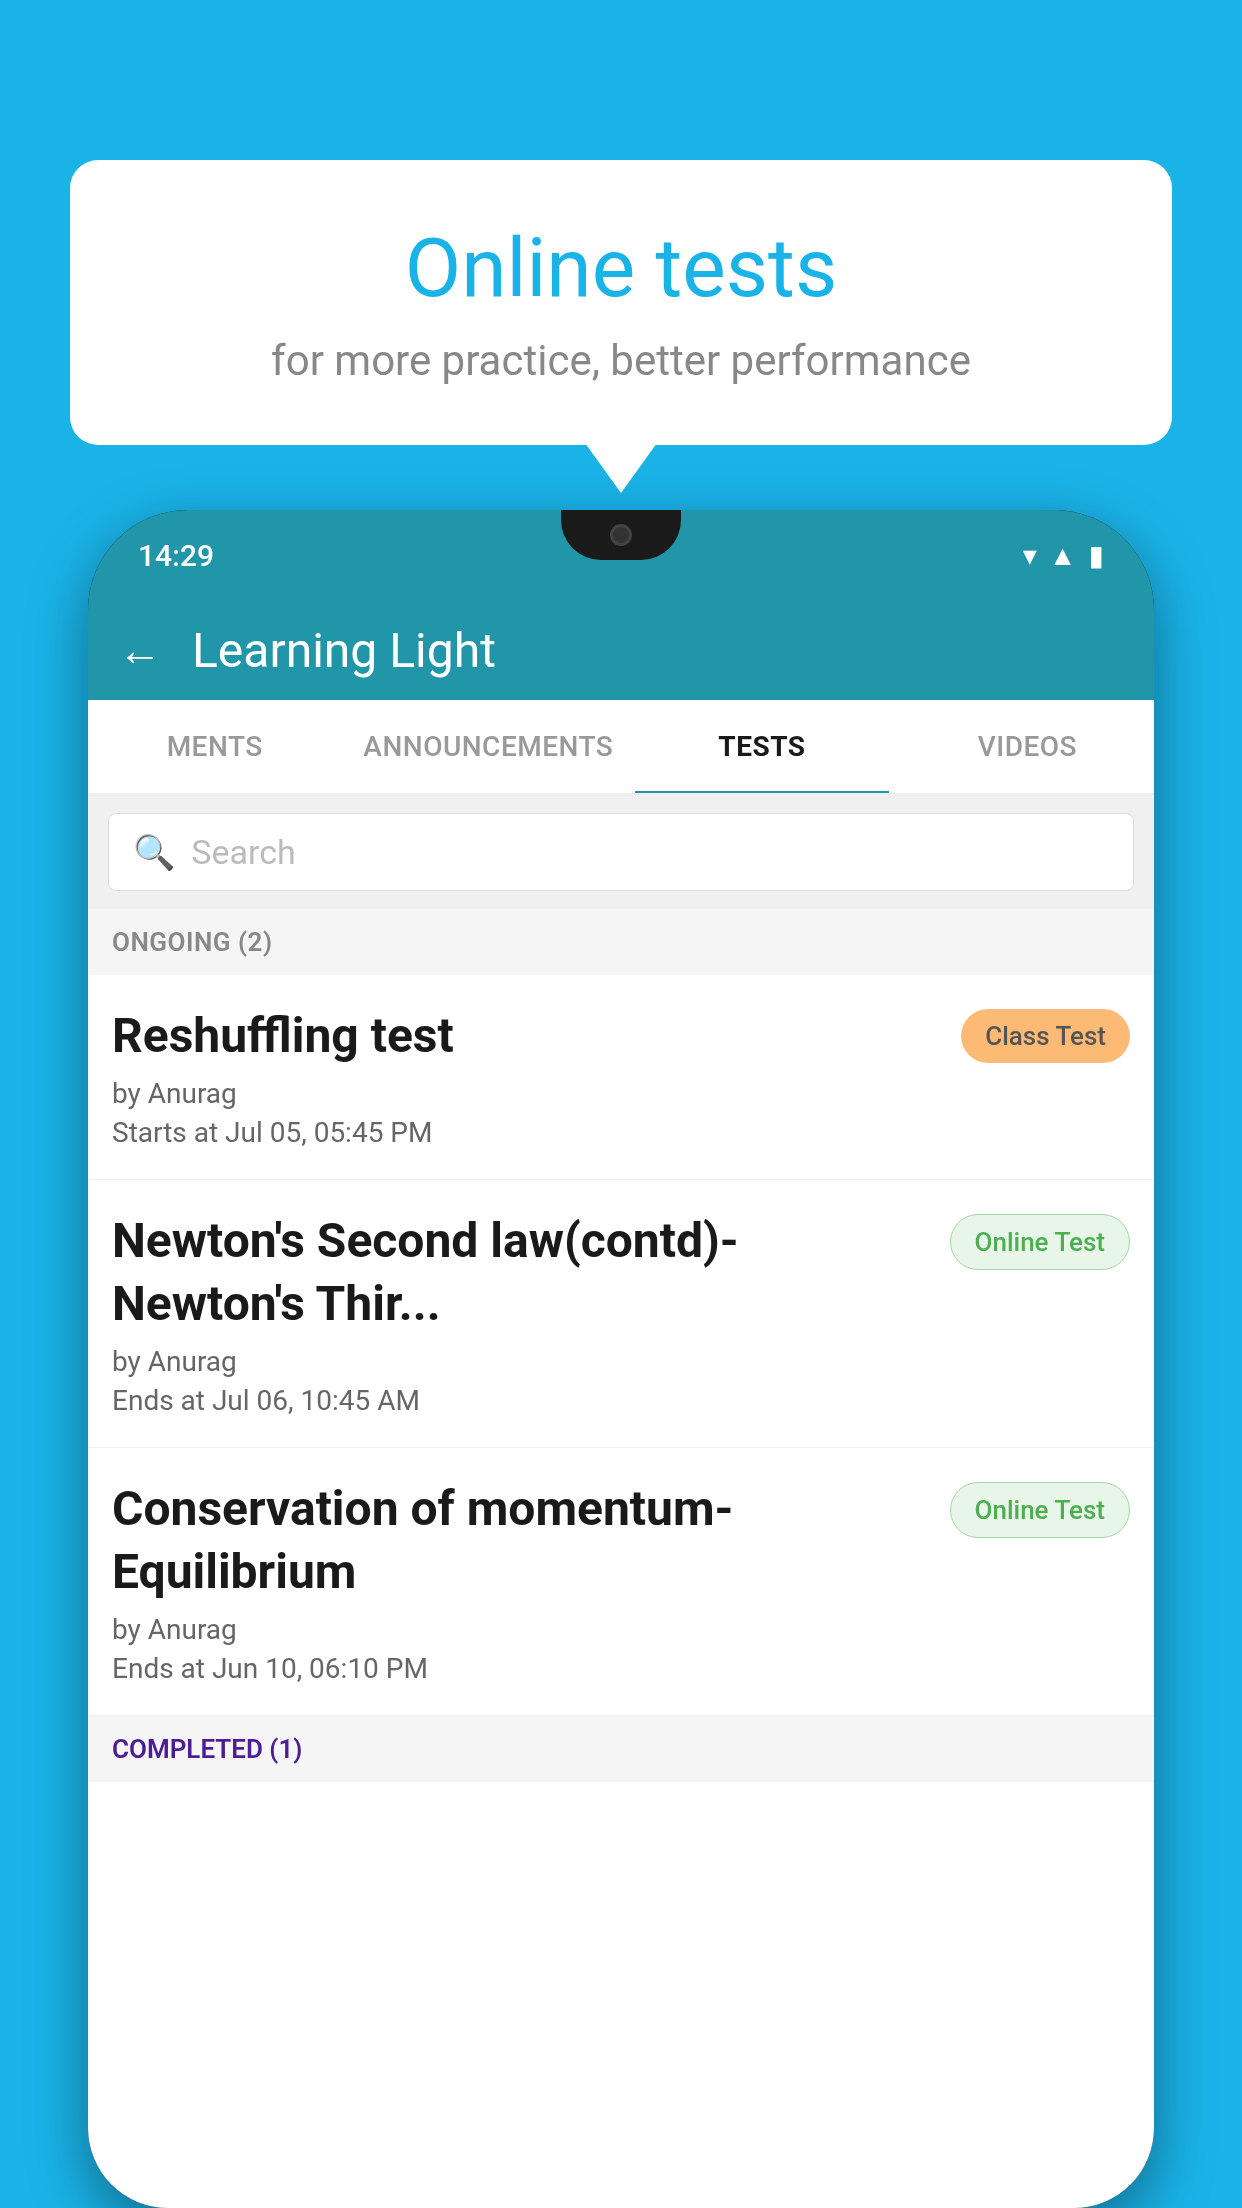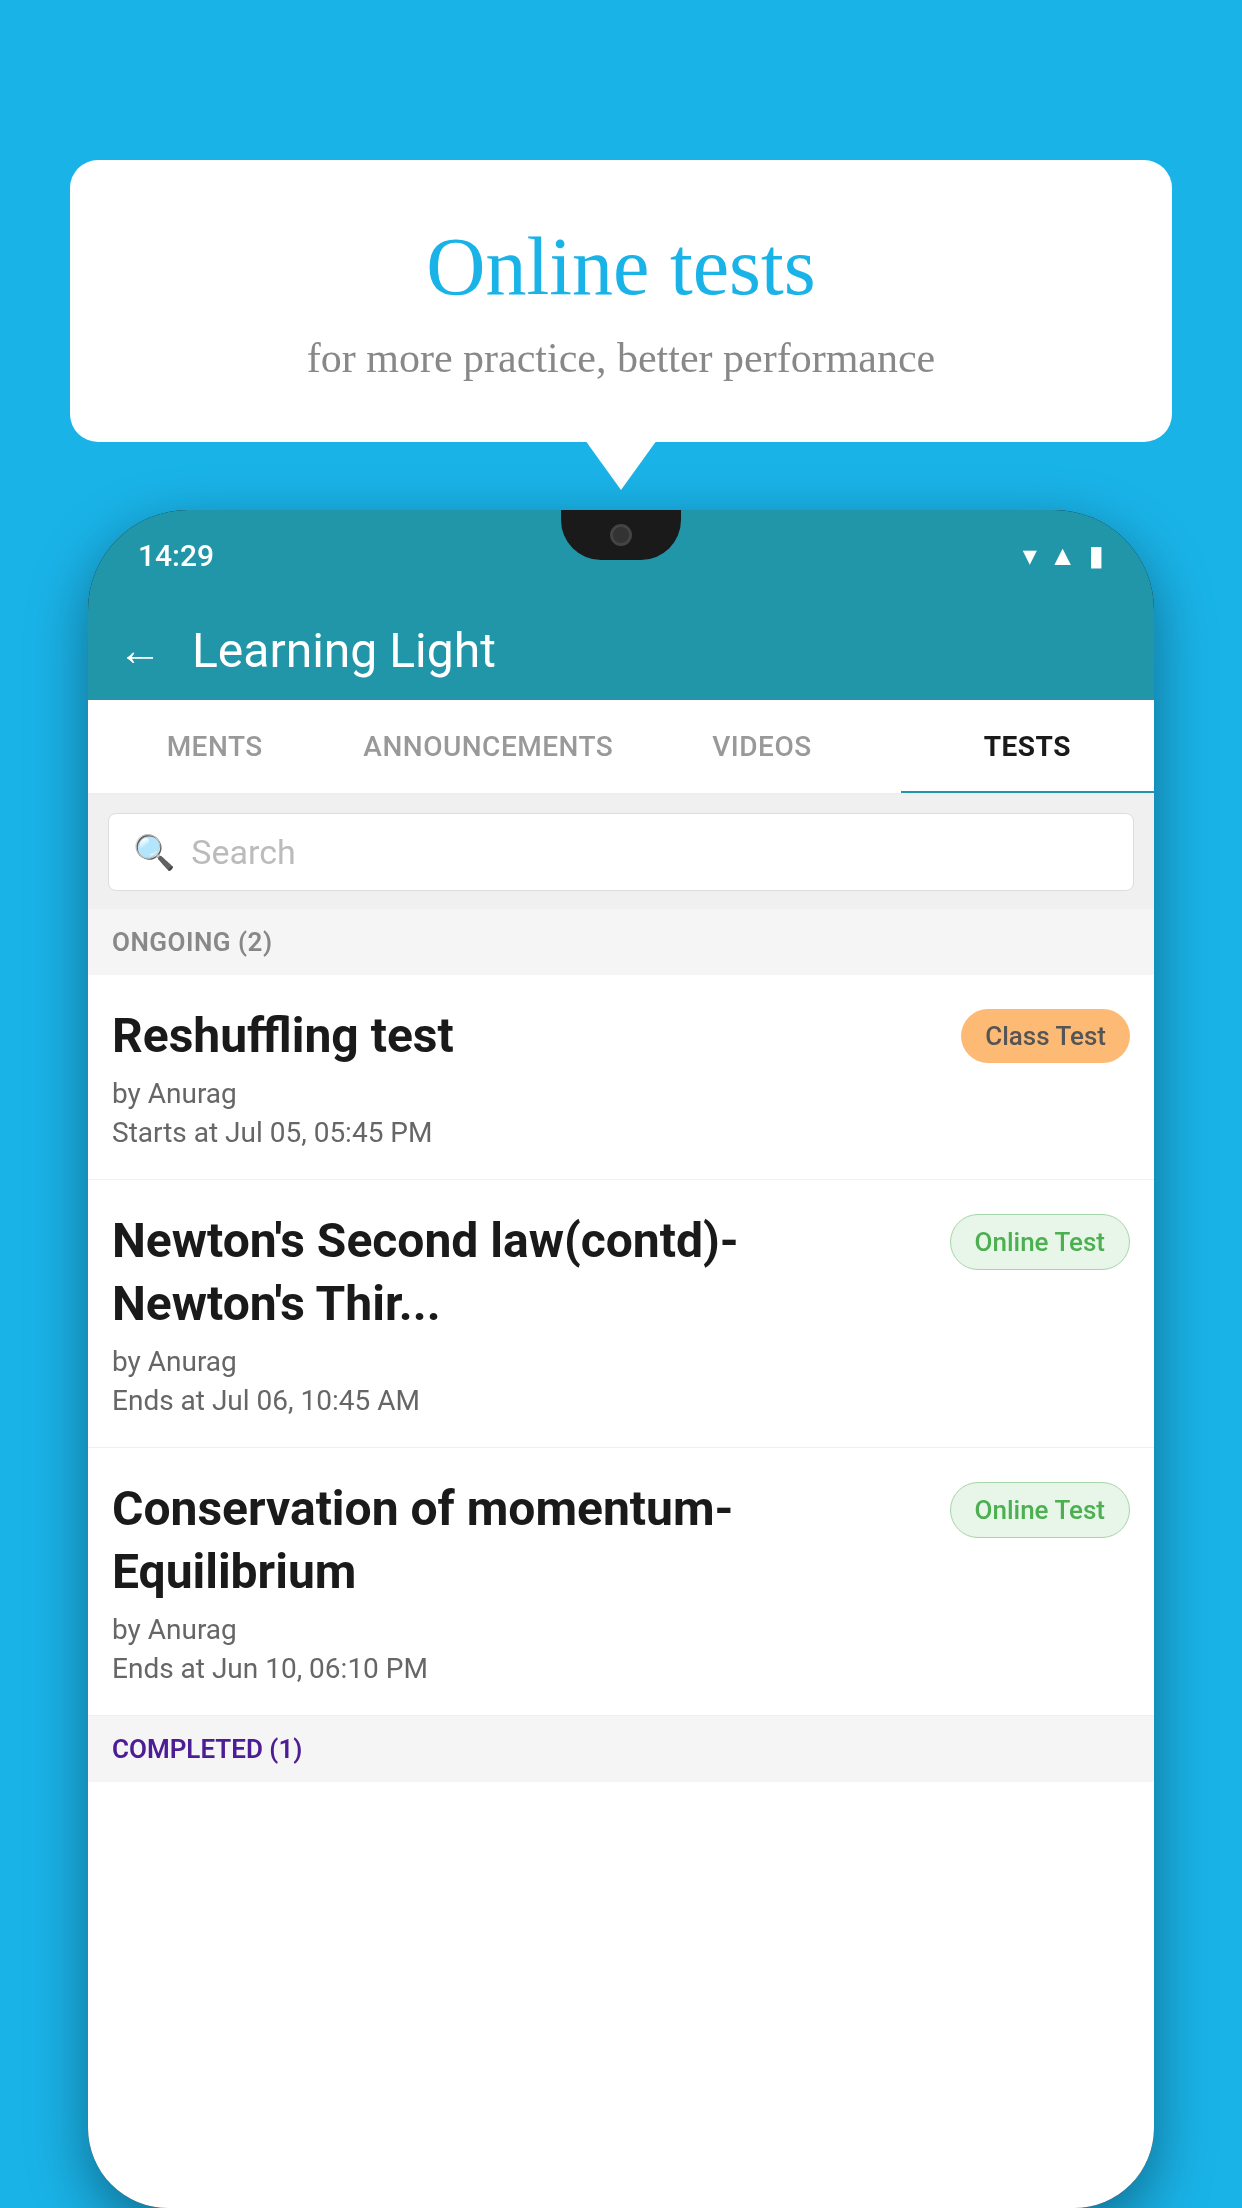--- a/index.html
+++ b/index.html
@@ -12,21 +12,20 @@
       overflow: hidden;
       position: relative;
     }
 
     
     .speech-bubble-container {
       position: absolute;
       top: 160px;
       left: 70px;
       right: 70px;
-      font-family: Liberation Serif, serif;
     }
 
     .speech-bubble {
       background: white;
       border-radius: 28px;
       padding: 60px 80px;
       text-align: center;
       position: relative;
     }
 
@@ -322,25 +321,25 @@
 
   <div class="phone-screen">
 
     <div class="tabs-bar">
       <div class="tab">
         <span>MENTS</span>
       </div>
       <div class="tab">
         <span>ANNOUNCEMENTS</span>
       </div>
+      <div class="tab active">
+        <span>TESTS</span>
+      </div>
       <div class="tab">
         <span>VIDEOS</span>
-      </div>
-      <div class="tab active">
-        <span>TESTS</span>
       </div>
     </div>
 
     <div class="search-bar-container">
       <div class="search-bar">
         <span class="search-icon">🔍</span>
         <span class="search-input">Search</span>
       </div>
     </div>
 

